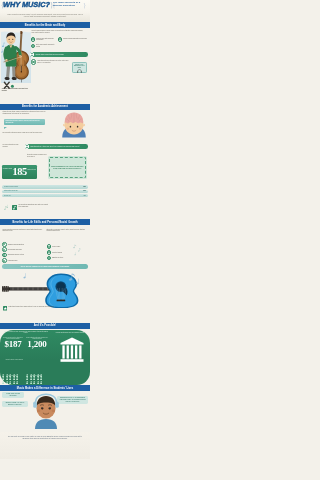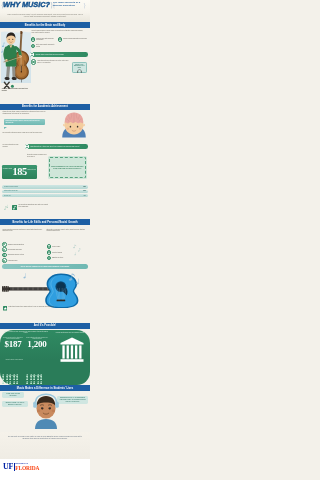--- a/index.html
+++ b/index.html
@@ -741,20 +741,14 @@
       <ellipse cx="22.4" cy="17.8" rx="1.7" ry="1.2" fill="#b5714a" opacity="0.5"></ellipse>
       <path d="M4.6 9.2 C4.6 4 9.2 1.2 15 1.2 C20.8 1.2 25.4 4 25.4 9.2" stroke="#9bc7dc" stroke-width="1.5" fill="none"></path>
       <rect x="2.2" y="8.6" width="3.6" height="6.2" rx="1.6" fill="#9bc7dc"></rect>
       <rect x="24.2" y="8.6" width="3.6" height="6.2" rx="1.6" fill="#9bc7dc"></rect>
     </svg>
   </div>
 
   <div class="foot">
     <div class="foottxt">The University of Florida's online Master of Music in Music Education degree program provides a flexible path to advanced study and new opportunities for teachers and performers.</div>
   </div>
-  <div class="uf">
-    <span class="ufmark">UF</span>
-    <span class="ufrule"></span>
-    <span class="ufl1">UNIVERSITY of</span>
-    <span class="ufl2">FLORIDA</span>
-  </div>
 
 </div>
 
 </body></html>

